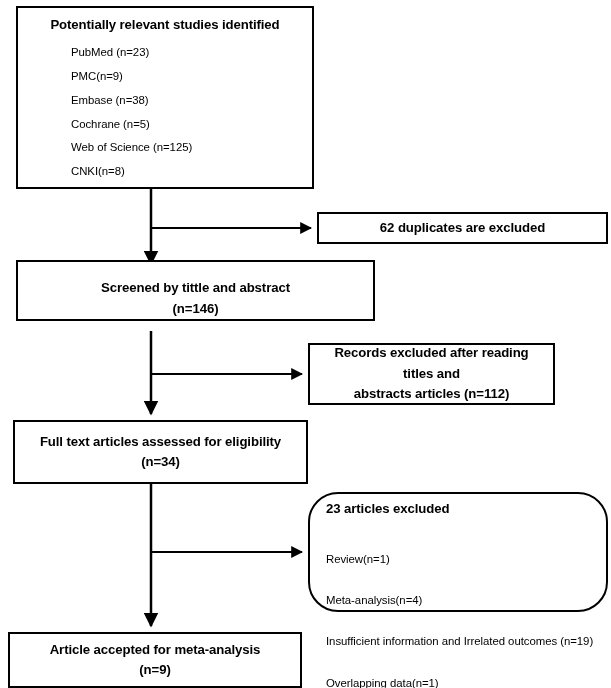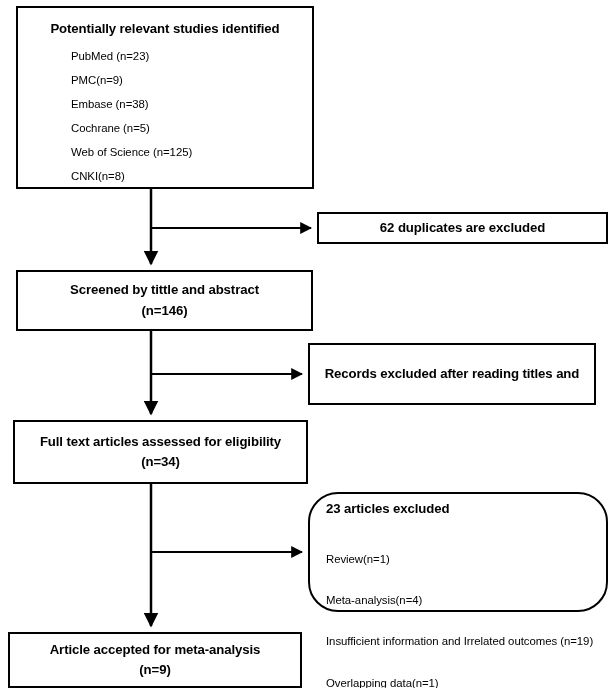--- a/index.html
+++ b/index.html
@@ -62,21 +62,21 @@
     text-align: left;
     letter-spacing: -0.05px;
   }
 
   
   #box-identification {
     left: 16px;
     top: 6px;
     width: 298px;
     height: 183px;
-    justify-content: flex-start;
+    justify-content: flex-end;
     padding-top: 11px;
   }
   #box-identification .box-title {
     padding: 0 14px;
     text-align: center;
   }
   #identification-sources {
     margin-top: 9px;
     padding-left: 53px;
   }
@@ -88,30 +88,31 @@
   #box-duplicates {
     left: 317px;
     top: 212px;
     width: 291px;
     height: 32px;
   }
 
   
   #box-screened {
     left: 16px;
-    top: 270px;
-    width: 297px;
+    top: 260px;
+    width: 359px;
     height: 61px;
+    justify-content: flex-end;
   }
 
   
   #box-records-excluded {
     left: 308px;
     top: 343px;
-    width: 288px;
+    width: 247px;
     height: 62px;
     padding: 0 12px;
   }
 
   
   #box-fulltext {
     left: 13px;
     top: 420px;
     width: 295px;
     height: 64px;
@@ -193,20 +194,21 @@
   <div class="box" id="box-screened">
     <div class="box-title">
       <div>Screened by tittle and abstract</div>
       <div>(n=146)</div>
     </div>
   </div>
 
   <div class="box" id="box-records-excluded">
     <div class="box-title">
       <div>Records excluded after reading titles and</div>
+      <div>abstracts articles (n=112)</div>
     </div>
   </div>
 
   <div class="box" id="box-fulltext">
     <div class="box-title">
       <div>Full text articles assessed for eligibility</div>
       <div>(n=34)</div>
     </div>
   </div>
 

